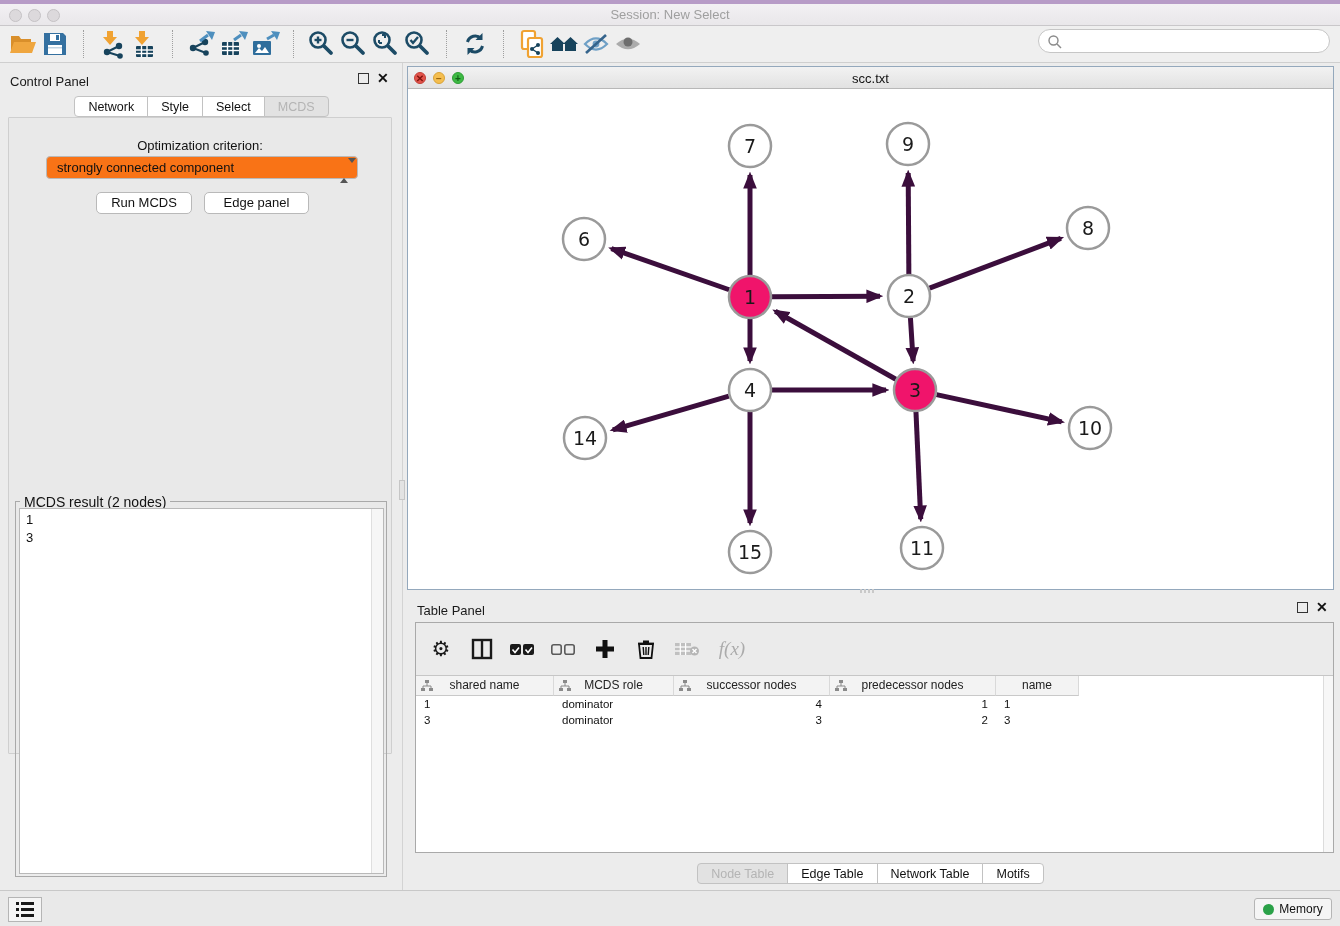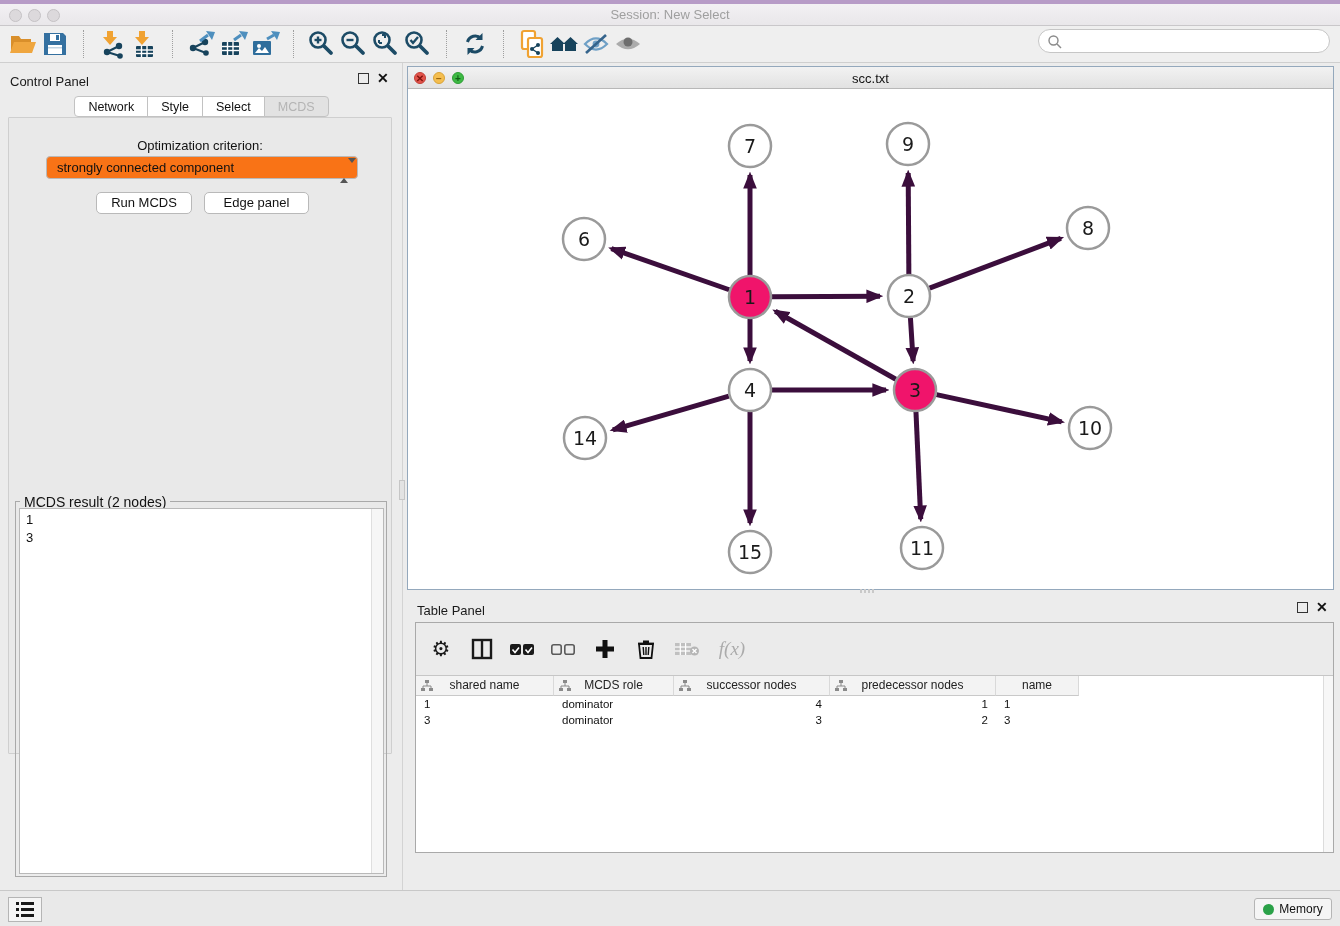--- a/index.html
+++ b/index.html
@@ -489,20 +489,26 @@
         <div class="tbl-row" style="top: 89px;">
           <div class="td l" style="width: 138px;">3</div>
           <div class="td l" style="width: 120px;">dominator</div>
           <div class="td r" style="width: 156px;">3</div>
           <div class="td r" style="width: 166px;">2</div>
           <div class="td l" style="width: 83px;">3</div>
         </div>
       </div>
     <div class="tbl-scroll"></div>
   </div>
+  <div class="tp-tabs seg-tabs">
+      <div class="tab disabled">Node Table</div>
+      <div class="tab">Edge Table</div>
+      <div class="tab">Network Table</div>
+      <div class="tab">Motifs</div>
+    </div>
 </div>
 
 <div class="statusbar">
   <div class="list-btn">
     <svg width="18" height="15" viewBox="0 0 18 15">
         <g fill="#1A1A1A">
           <rect x="0" y="0" width="3" height="3"></rect>
           <rect x="5" y="0" width="13" height="3"></rect>
           <rect x="0" y="6" width="3" height="3"></rect>
           <rect x="5" y="6" width="13" height="3"></rect>

